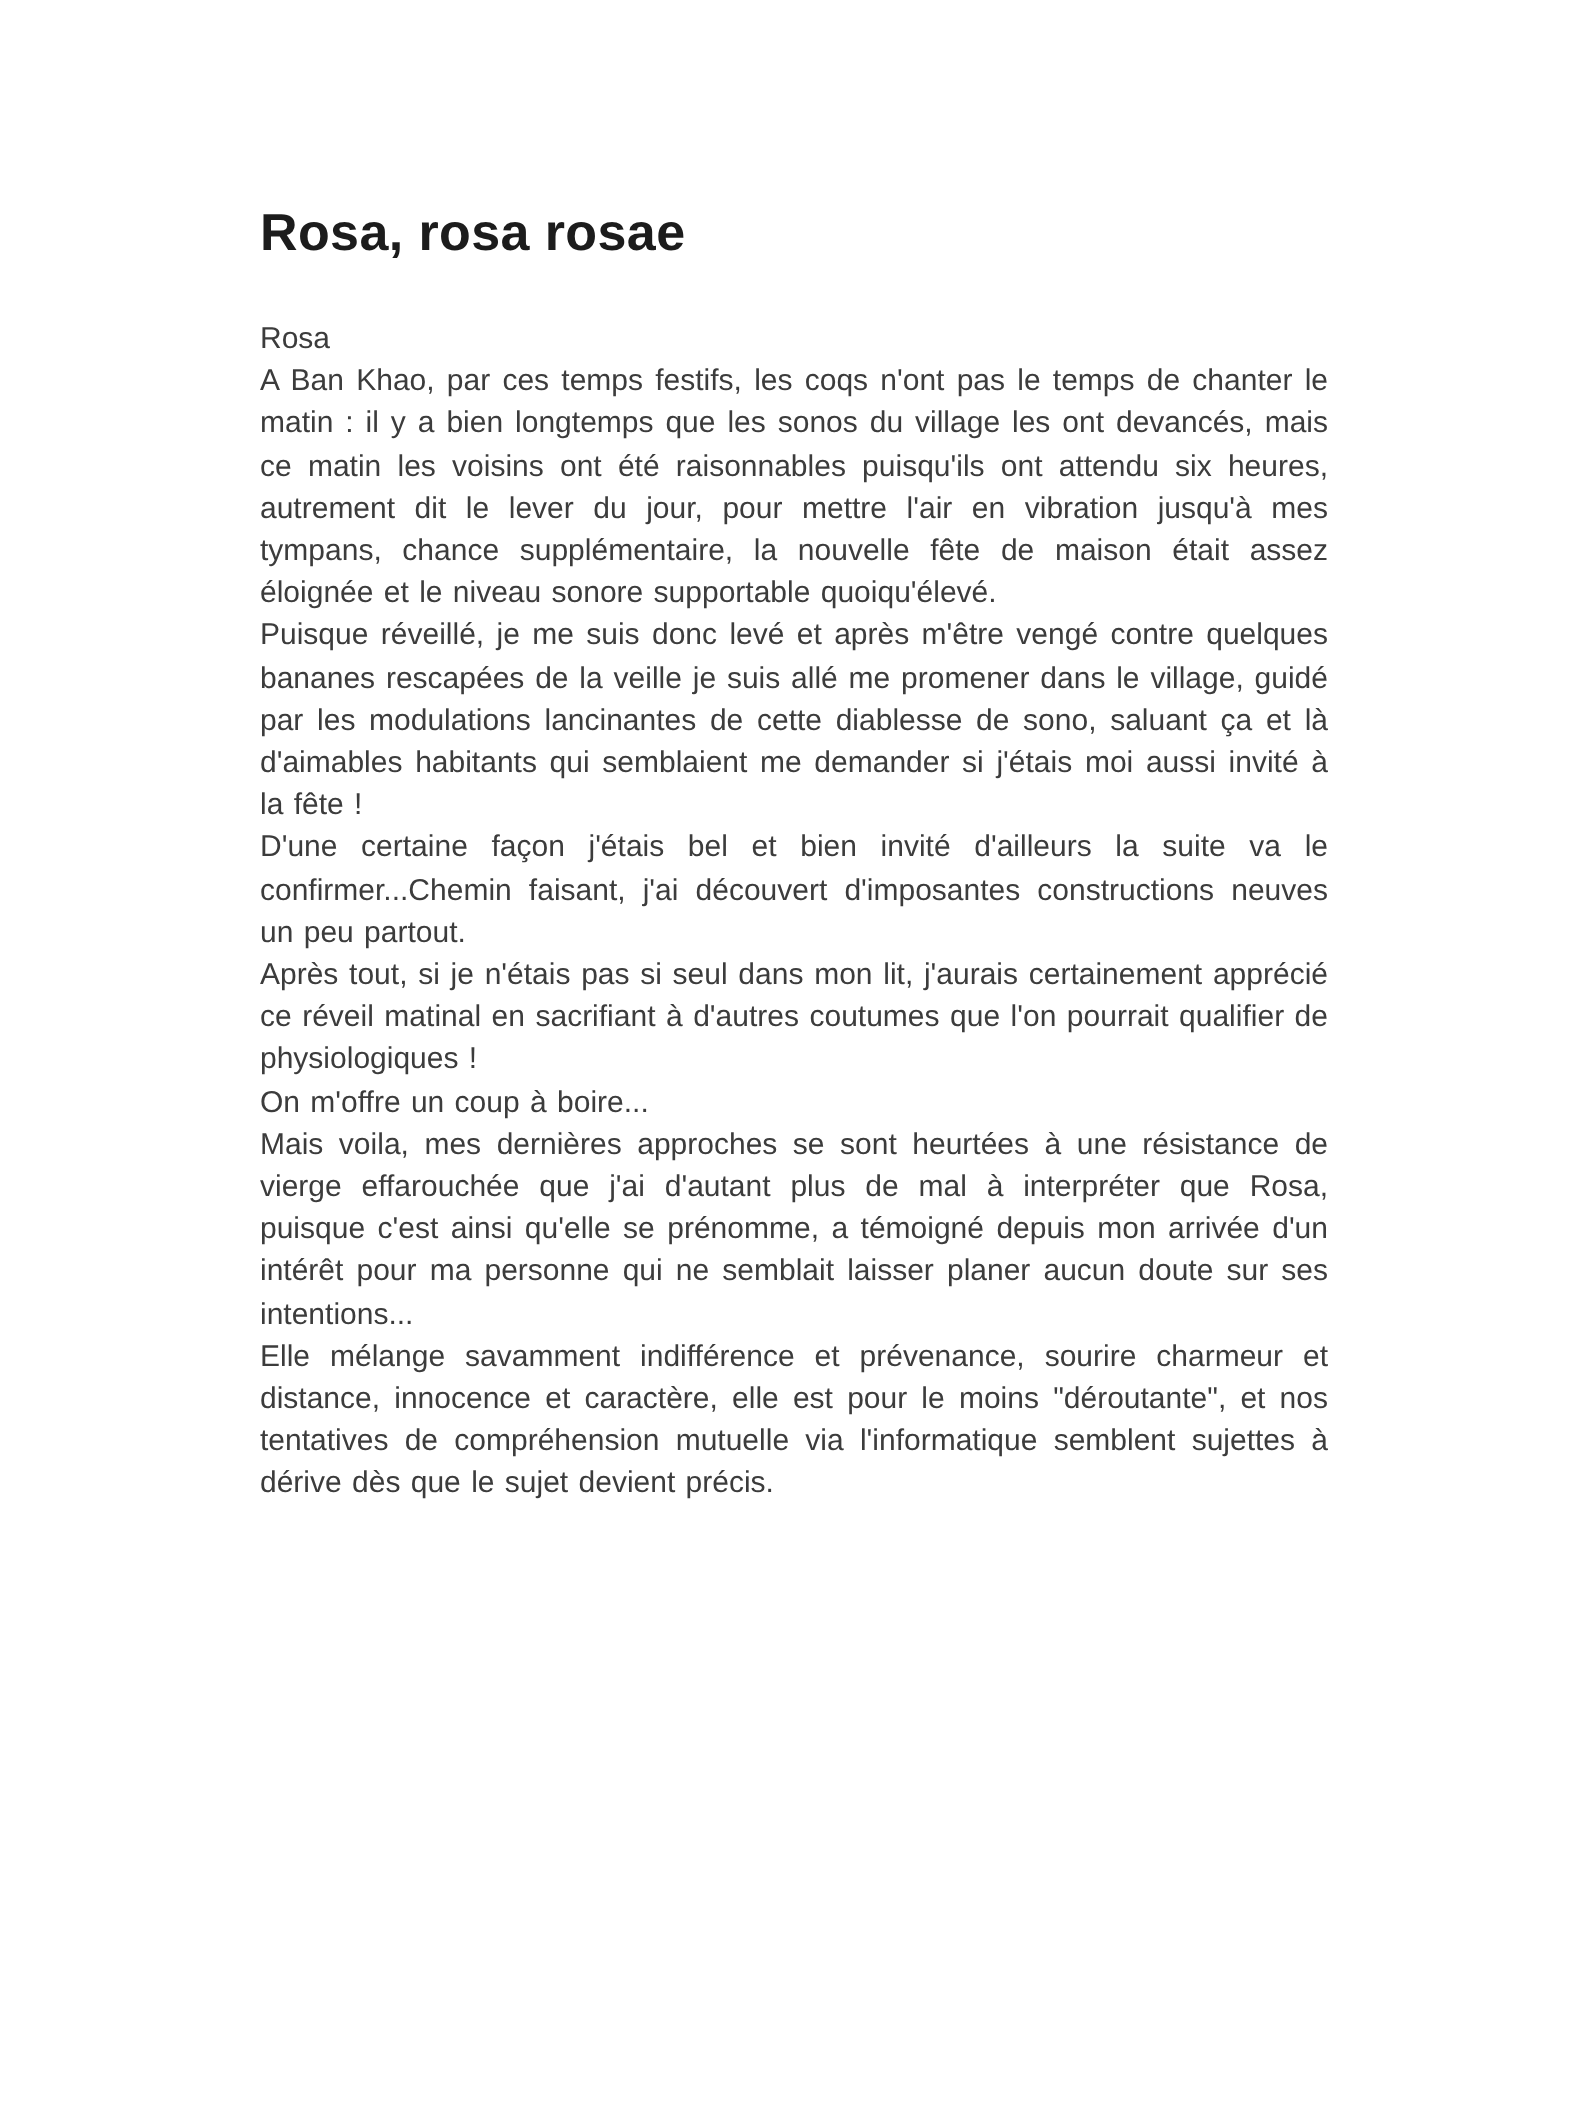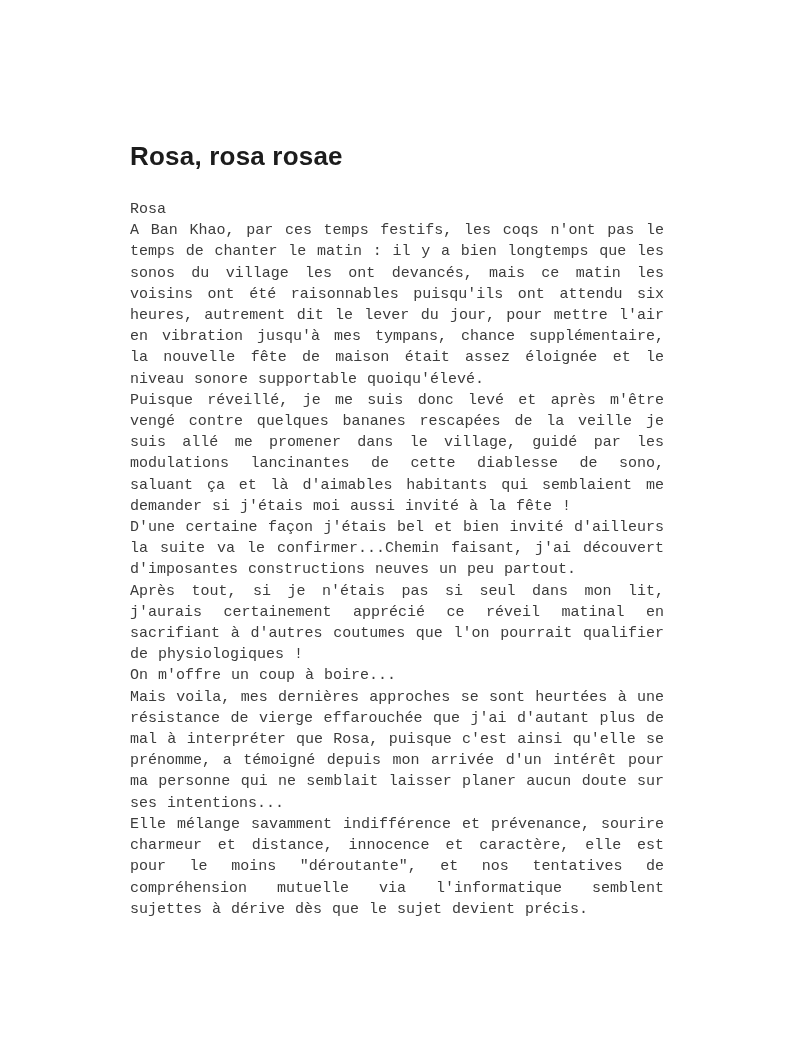--- a/index.html
+++ b/index.html
@@ -12,21 +12,20 @@
     width: 795px;
     height: 1063px;
     font-family: "Liberation Sans", sans-serif;
     overflow: hidden;
   }
   .page {
     position: relative;
     width: 795px;
     height: 970px;
     background: #ffffff;
-    margin-top: 40px;
   }
   .content {
     position: absolute;
     left: 130px;
     top: 101px;
     width: 534px;
   }
   .doc-title {
     margin: 0 0 27px 0;
     font-size: 26px;
@@ -34,21 +33,20 @@
     color: #1c1c1c;
     letter-spacing: 0.2px;
   }
   .para {
     margin: 0;
     font-size: 15px;
     line-height: 21.2px;
     color: #3c3c3c;
     text-align: justify;
     word-spacing: 1px;
-    font-family: Liberation Mono, monospace;
   }
   .page-number {
     position: absolute;
     left: 0;
     top: 1017px;
     width: 795px;
     text-align: center;
     font-size: 12.5px;
     color: #6f6f6f;
   }

